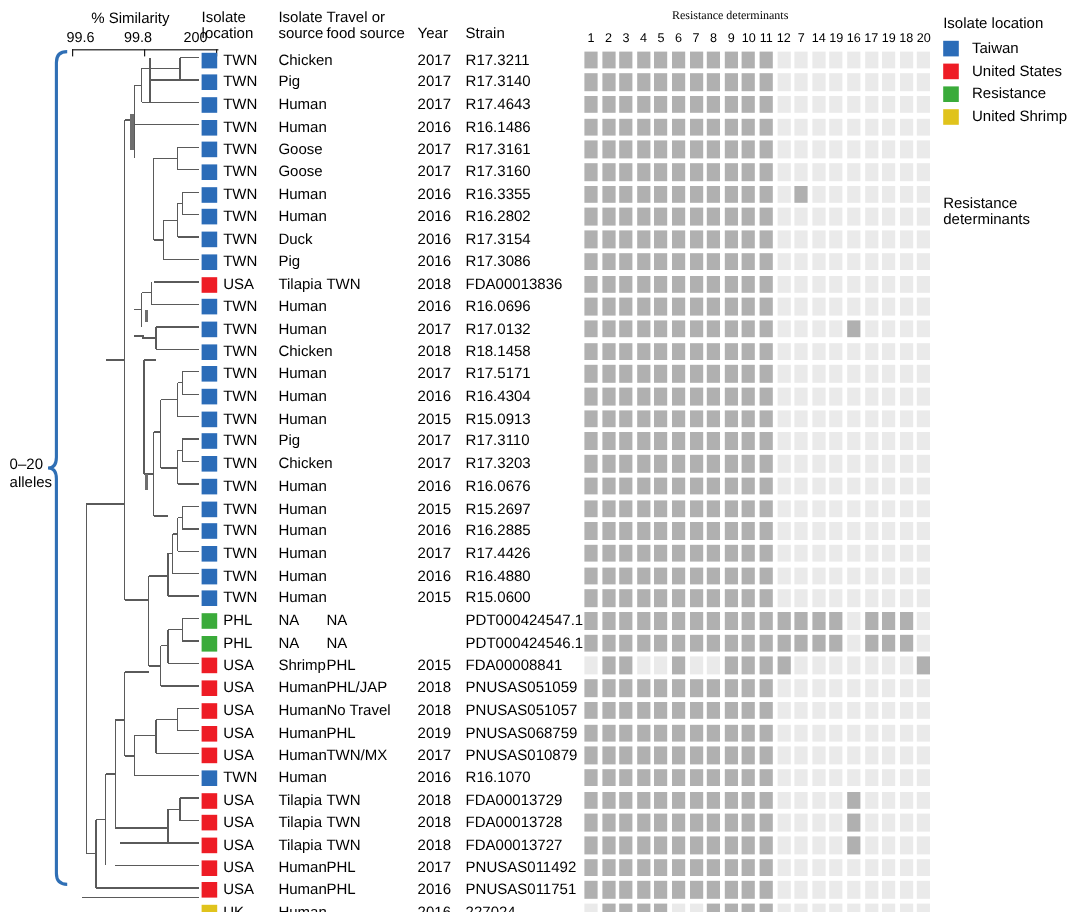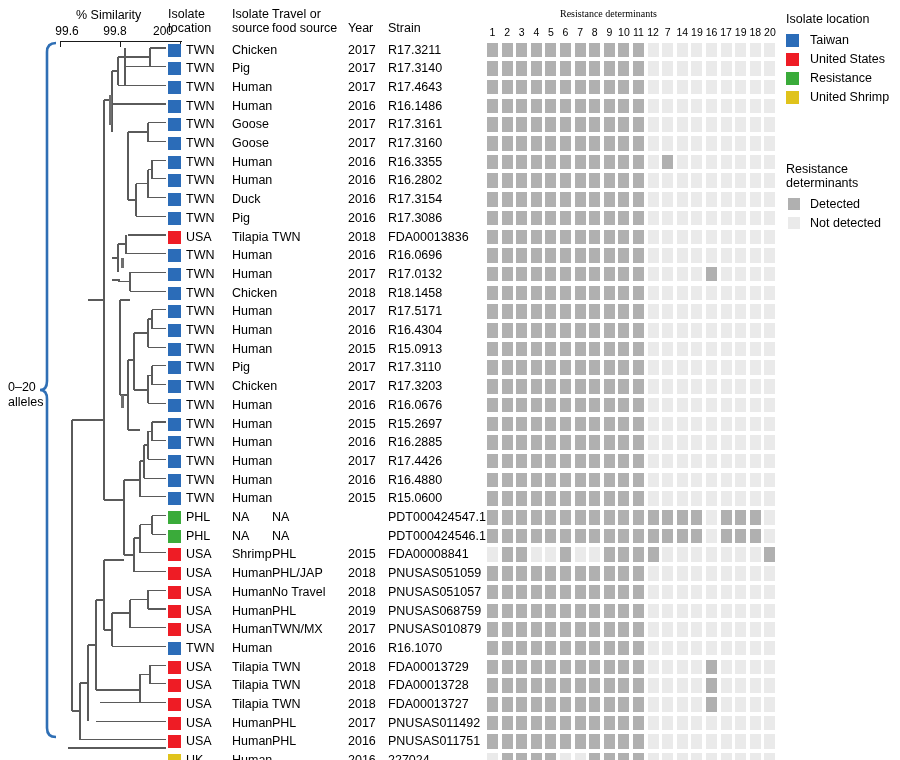--- a/index.html
+++ b/index.html
@@ -1381,25 +1381,15 @@
           <span class="lg-tx">Resistance</span>
         </div>
         <div class="lg-item">
           <span class="lg-sw" style="background: rgb(224, 195, 28);"></span>
           <span class="lg-tx">United Shrimp</span>
         </div>
       </div>
 
     <div class="lg-title abs" style="left:0;top:162px;">Resistance</div>
     <div class="lg-title abs" style="left:0;top:176px;">determinants</div>
-    <div class="abs" id="legend-resistance" style="left:0;top:196px;width:114px;">
-        <div class="lg-item">
-          <span class="lg-sw2" style="background: rgb(176, 176, 176);"></span>
-          <span class="lg-tx2">Detected</span>
-        </div>
-        <div class="lg-item">
-          <span class="lg-sw2" style="background: rgb(234, 234, 234);"></span>
-          <span class="lg-tx2">Not detected</span>
-        </div>
-      </div>
   </div>
 
 </div>
 
 </body></html>

